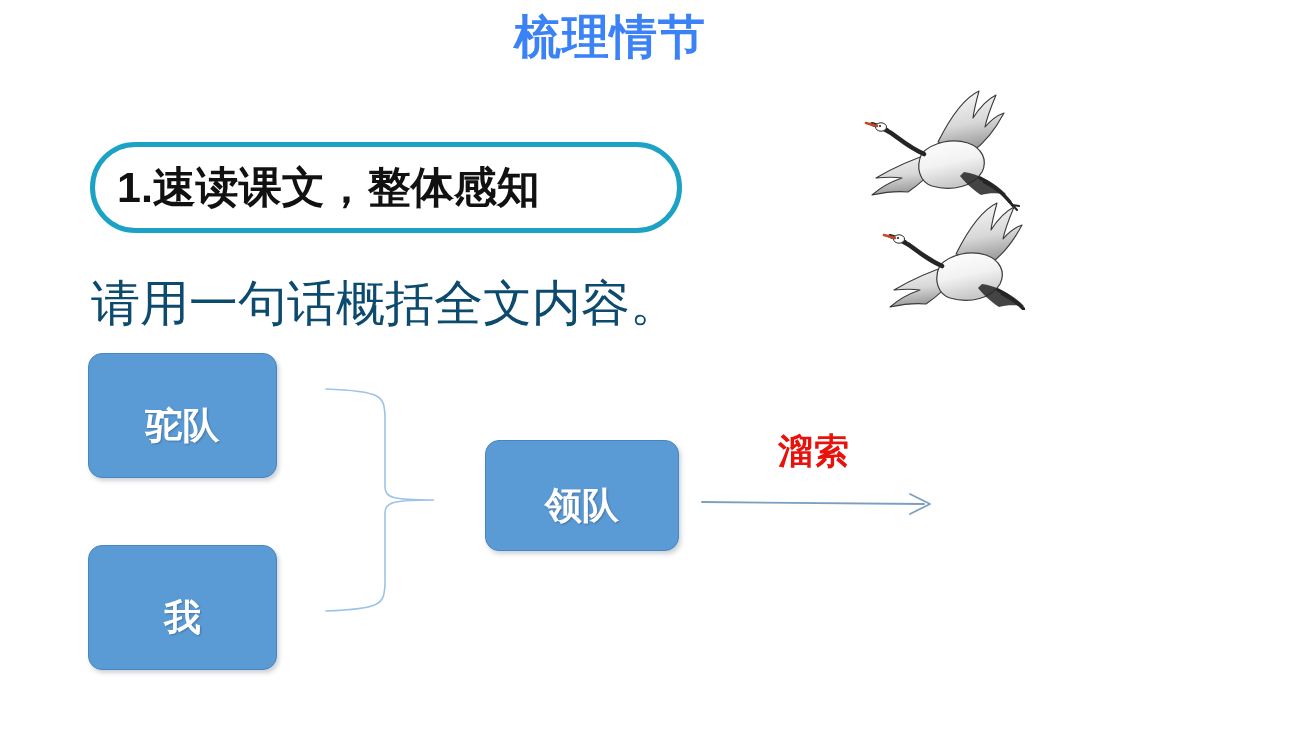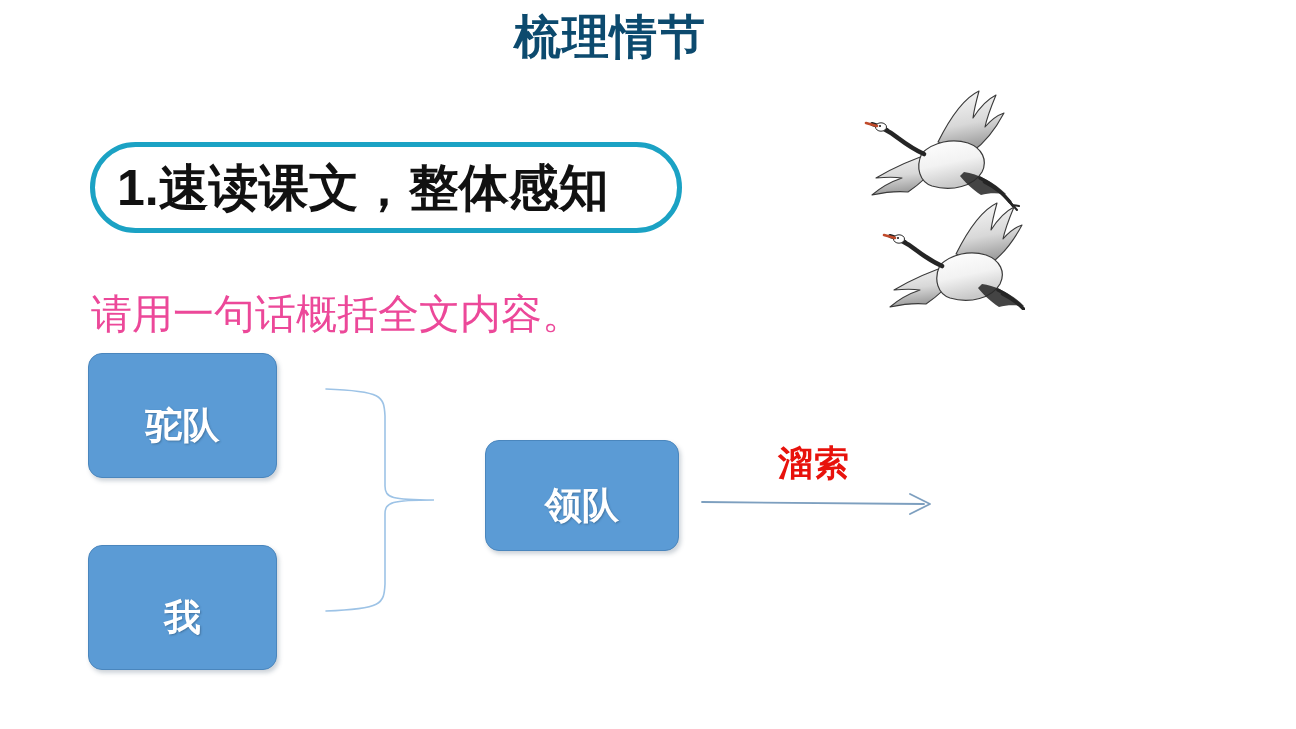--- a/index.html
+++ b/index.html
@@ -22,21 +22,21 @@
 
   
   #slide-title {
     position: absolute;
     left: 0;
     top: 10px;
     width: 1220px;
     text-align: center;
     font-size: 47px;
     font-weight: bold;
-    color: #0c4a6e;
+    color: #3b82f6;
     letter-spacing: 1px;
     line-height: 1.16;
     white-space: nowrap;
   }
 
   
   #heading-pill {
     position: absolute;
     left: 90px;
     top: 142px;
@@ -45,35 +45,35 @@
     box-sizing: border-box;
     border: 5px solid #1BA2C4;
     border-radius: 46px;
     background: #ffffff;
   }
   #heading-pill-text {
     position: absolute;
     left: 22px;
     top: 50%;
     transform: translateY(-50%);
-    font-size: 50px;
+    font-size: 43px;
     font-weight: bold;
     color: #111111;
     white-space: nowrap;
     letter-spacing: 0px;
   }
 
   
   #prompt-line {
     position: absolute;
     left: 91px;
-    top: 287px;
-    font-size: 41px;
+    top: 271px;
+    font-size: 49px;
     font-weight: normal;
-    color: #ec4899;
+    color: #0c4a6e;
     white-space: nowrap;
   }
 
   
   .flow-box {
     position: absolute;
     background: #5B9BD5;
     border: 1px solid #4a86bd;
     border-radius: 14px;
     box-shadow: 2px 3px 4px rgba(90,110,130,0.30);
@@ -124,21 +124,20 @@
   
   #arrow-label {
     position: absolute;
     left: 778px;
     top: 428px;
     font-size: 35px;
     font-weight: bold;
     color: #E8120C;
     white-space: nowrap;
     letter-spacing: 1px;
-    margin-top: 12px;
   }
 
   
   #cranes-art {
     position: absolute;
     left: 860px;
     top: 80px;
     width: 165px;
     height: 230px;
   }

